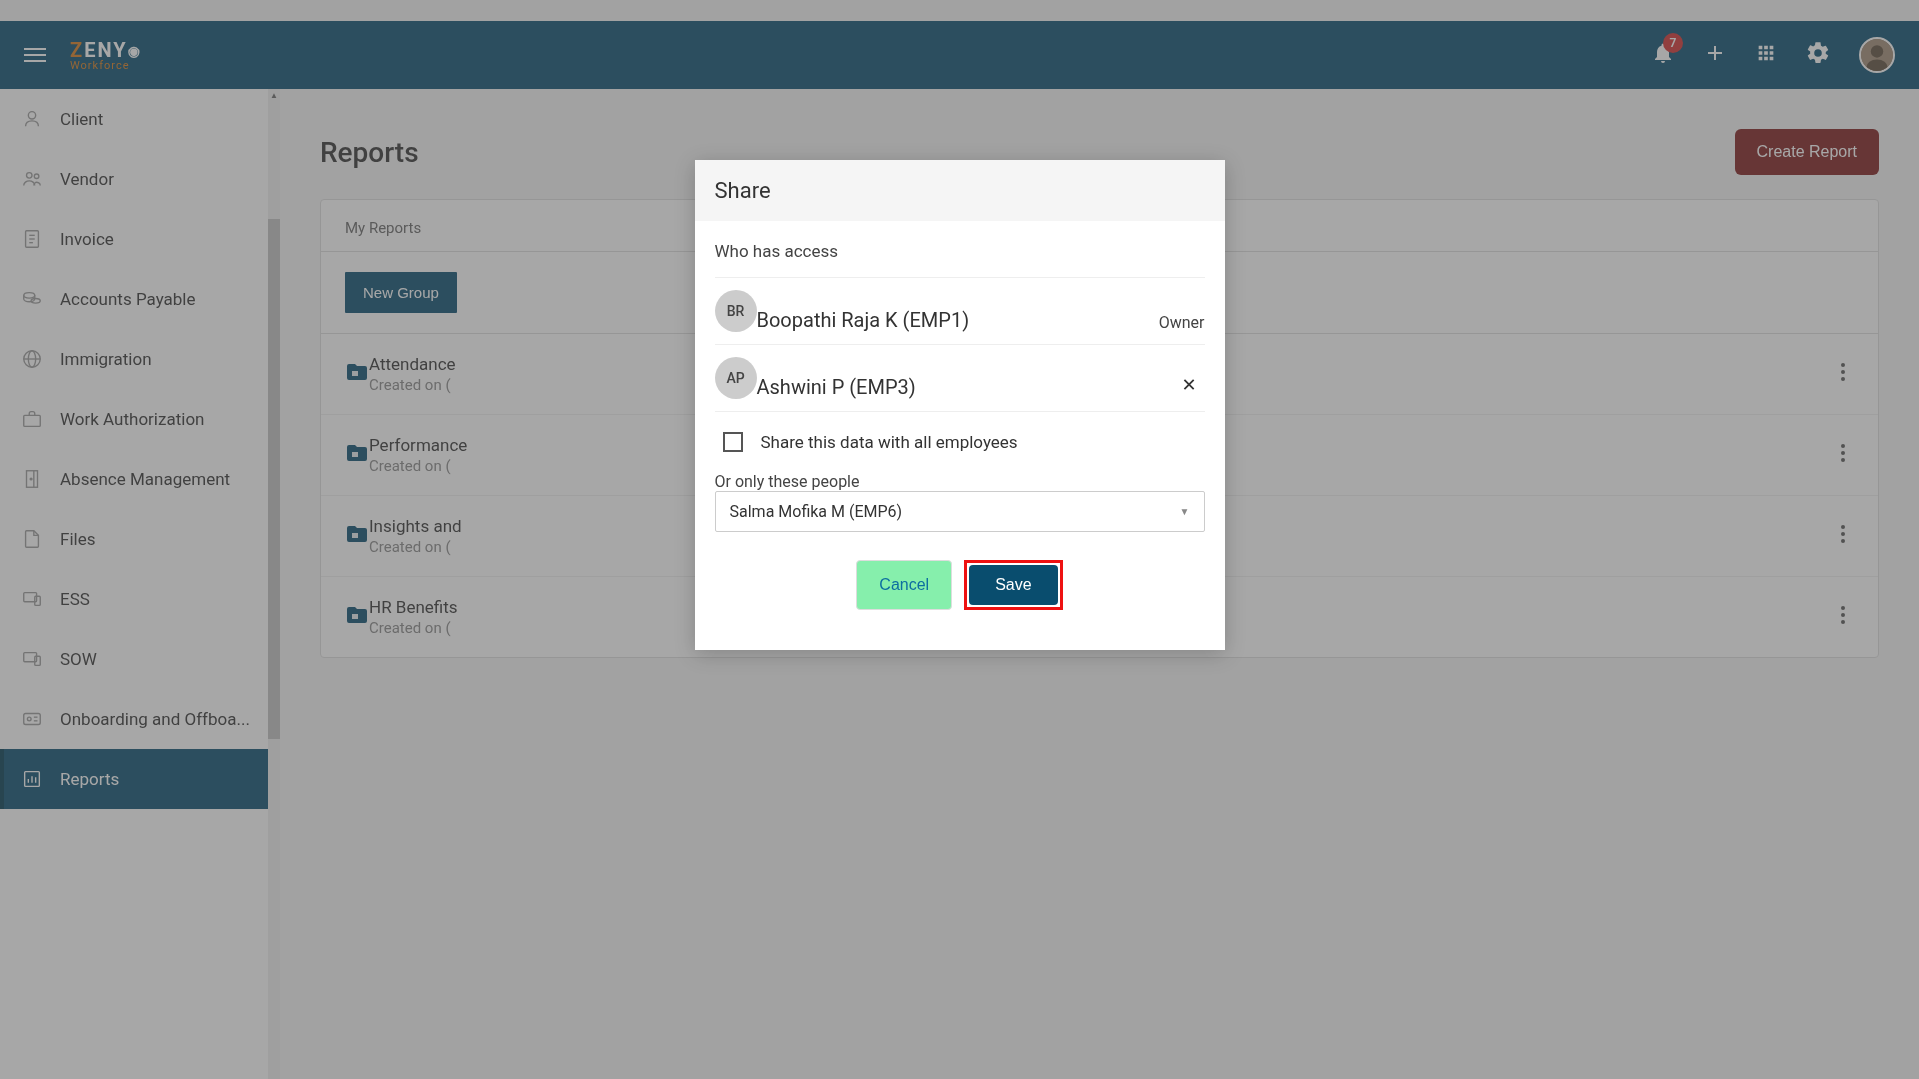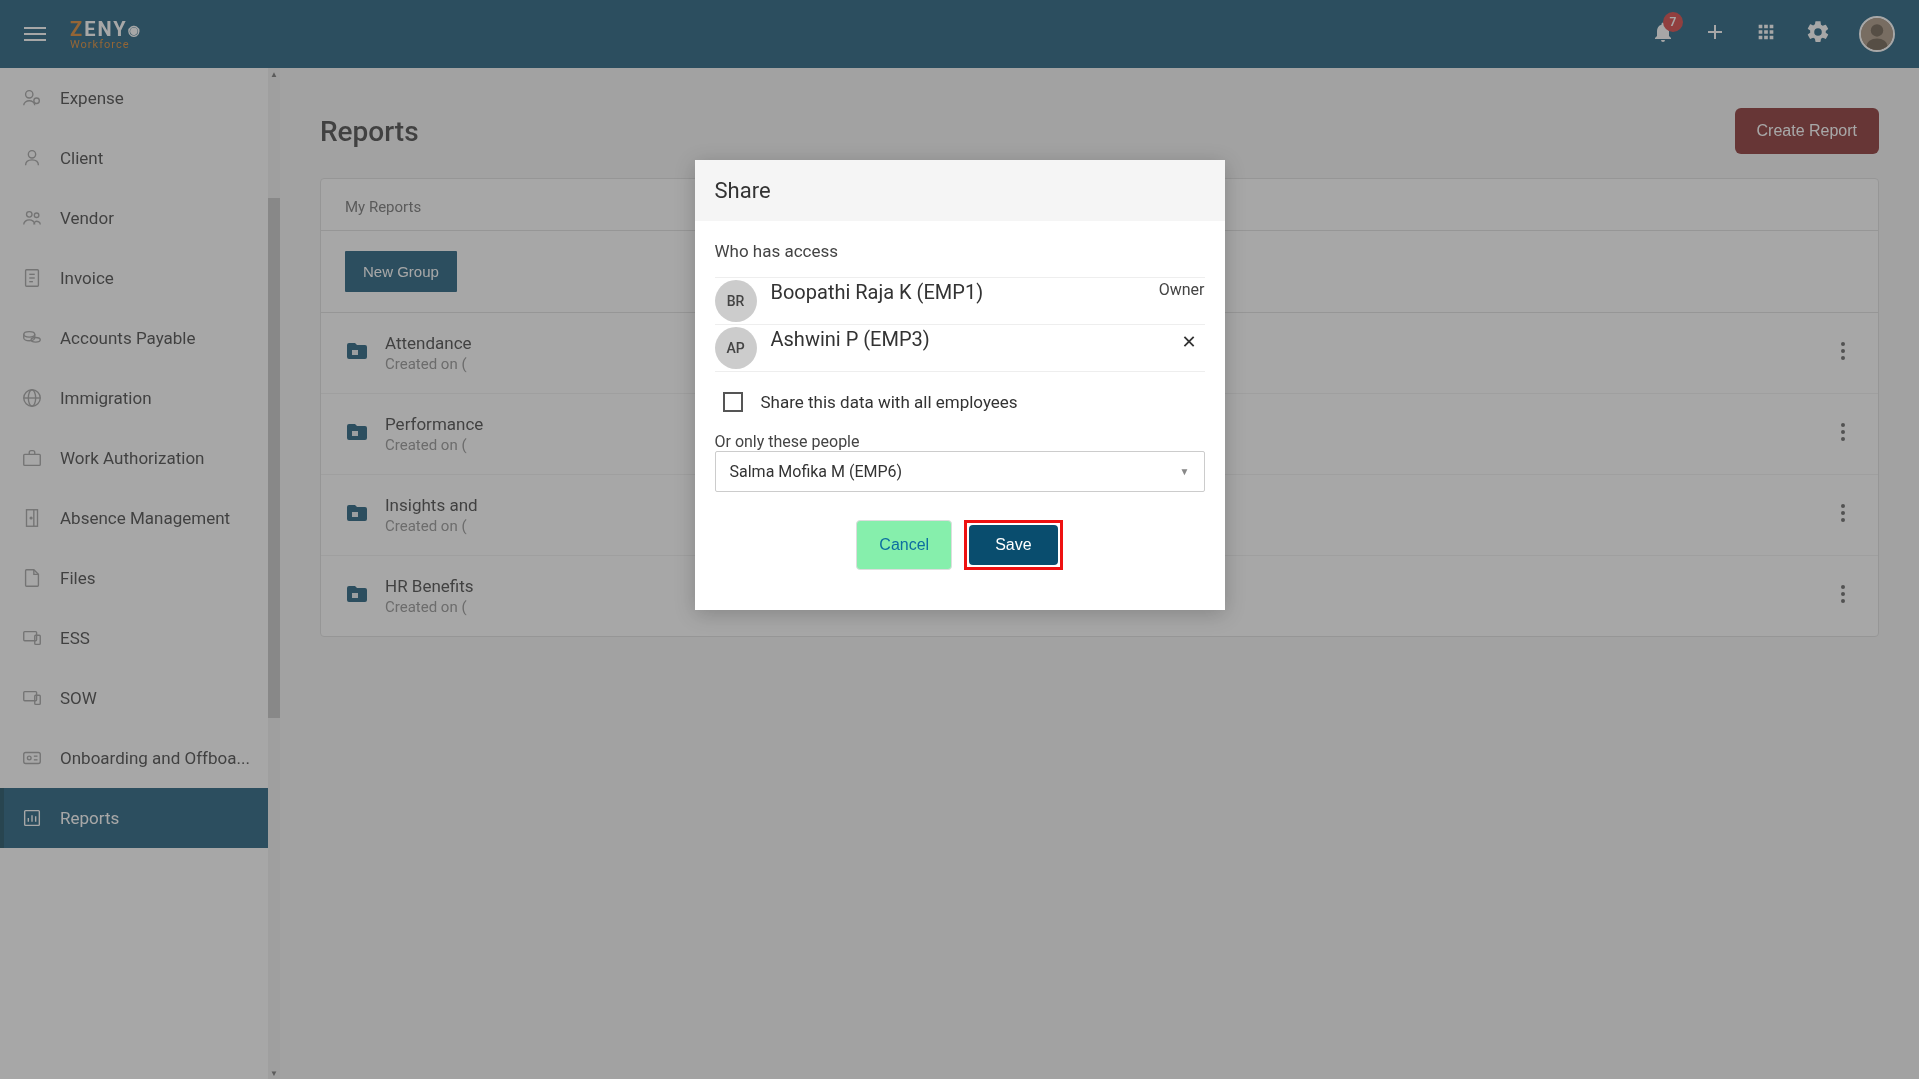--- a/index.html
+++ b/index.html
@@ -5,20 +5,21 @@
     * { margin: 0; padding: 0; box-sizing: border-box; }
     body { font-family: -apple-system, BlinkMacSystemFont, 'Segoe UI', Roboto, sans-serif; background: #f5f5f5; overflow: hidden; }
 
     .header {
       height: 68px;
       background: #084d6e;
       display: flex;
       align-items: center;
       padding: 0 24px;
       justify-content: space-between;
+      margin-top: 21px;
     }
     .header-left { display: flex; align-items: center; gap: 24px; }
     .menu-icon { color: #fff; cursor: pointer; display: flex; flex-direction: column; gap: 4px; }
     .menu-icon span { width: 22px; height: 2px; background: #fff; display: block; }
     .logo { display: flex; flex-direction: column; line-height: 1; }
     .logo-top { font-size: 20px; font-weight: 700; letter-spacing: 2px; }
     .logo-z { color: #d97b1c; }
     .logo-rest { color: #fff; }
     .logo-bottom { font-size: 11px; color: #d97b1c; letter-spacing: 1px; }
     .logo-eye { display:inline-block; color:#fff; font-size:14px; vertical-align:middle;}
@@ -158,21 +159,20 @@
       background: #094d6e;
       color: #fff;
       border: none;
       padding: 12px 18px;
       border-radius: 1px;
       font-size: 15px;
     }
     .report-row {
       display: flex;
       align-items: center;
-      gap: 16px;
       padding: 20px 24px;
       border-bottom: 1px solid #eee;
     }
     .report-row:last-child { border-bottom: none; }
     .folder-icon { color: #094d6e; flex-shrink: 0; }
     .report-info { flex: 1; }
     .report-name { font-size: 17px; color: #333; }
     .report-date { font-size: 15px; color: #888; margin-top: 2px; }
     .more-icon { color: #555; cursor: pointer; padding: 8px; }
 
@@ -200,23 +200,22 @@
     .modal-body {
       padding: 20px;
     }
     .section-label {
       font-size: 17px;
       color: #444;
       margin-bottom: 16px;
     }
     .access-row {
       display: flex;
-      align-items: flex-start;
-      gap: 14px;
-      padding: 2px 0;
+      align-items: flex-end;
+      padding: 12px 0;
       border-top: 1px solid #eee;
     }
     .access-row:last-of-type { border-bottom: 1px solid #eee; }
     .chip {
       width: 42px; height: 42px;
       border-radius: 50%;
       background: #ccc;
       display: flex;
       align-items: center;
       justify-content: center;
@@ -332,30 +331,20 @@
           <ellipse cx="18" cy="32" rx="12" ry="9" fill="#5d4c3a"></ellipse>
         </svg>
     </div>
   </div>
 </div>
 
 <div class="main-layout">
 
   <div class="sidebar">
     <div id="sidebar-list">
-        <div class="sidebar-item">
-          <span class="sidebar-icon">
-            <svg width="22" height="22" viewBox="0 0 24 24" fill="none" stroke="currentColor" stroke-width="1.5">
-              <circle cx="9" cy="8" r="4"></circle>
-              <path d="M3 20c0-3 3-5 6-5s6 2 6 5"></path>
-              <circle cx="17" cy="15" r="3"></circle>
-            </svg>
-          </span>
-          <span class="text-ellipsis">Expense</span>
-        </div>
         <div class="sidebar-item">
           <span class="sidebar-icon">
             <svg width="22" height="22" viewBox="0 0 24 24" fill="none" stroke="currentColor" stroke-width="1.5">
               <circle cx="12" cy="8" r="4"></circle>
               <path d="M5 20c0-4 3-6 7-6s7 2 7 6"></path>
             </svg>
           </span>
           <span class="text-ellipsis">Client</span>
         </div>
         <div class="sidebar-item">

